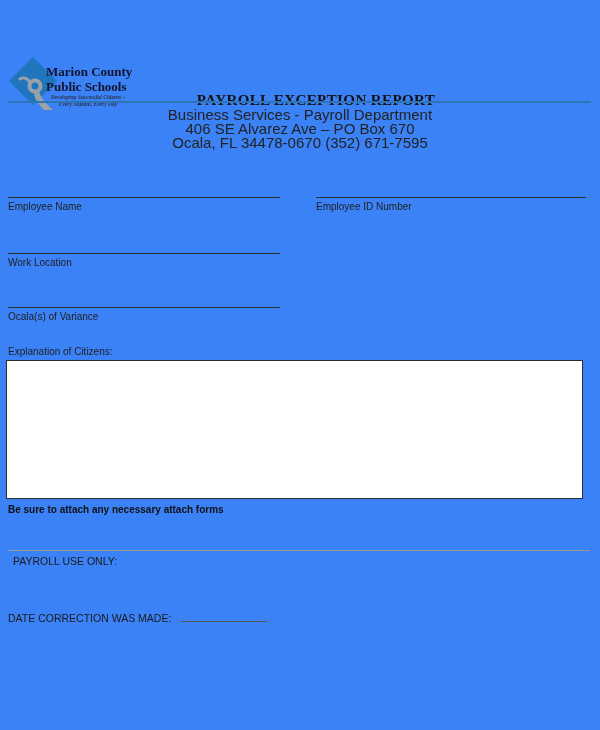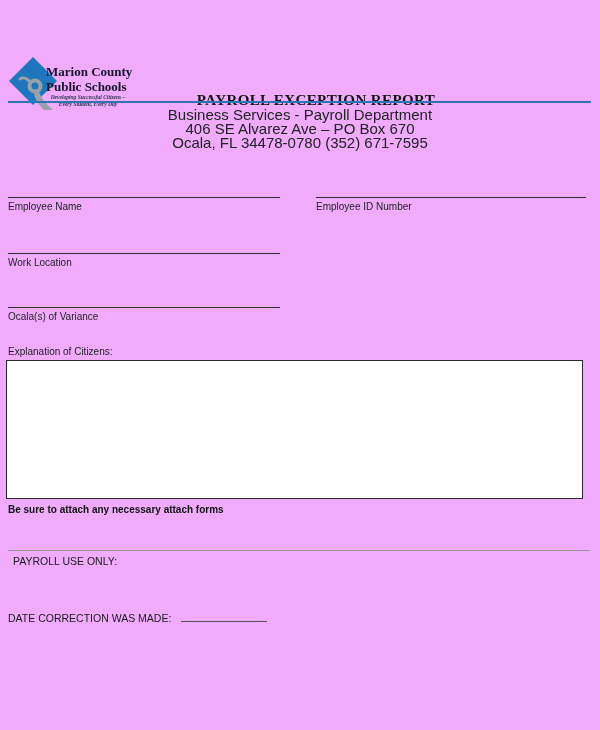--- a/index.html
+++ b/index.html
@@ -1,20 +1,20 @@
 <!DOCTYPE html>
 <html><head>
 <meta charset="utf-8">
 <style>
   html, body { margin: 0; padding: 0; background: #ffffff; }
   .page {
     position: relative;
     width: 600px;
     height: 730px;
-    background: #f0abfc;
+    background: #3b82f6;
     font-family: "Liberation Sans", sans-serif;
     color: #1a1a1a;
     overflow: hidden;
   }
 
   
   .logo-svg { position: absolute; left: 8px; top: 56px; width: 50px; height: 54px; }
   .logo-text { position: absolute; left: 46px; top: 64px; width: 84px; }
   .logo-name {
     font-family: "Liberation Serif", serif;
@@ -150,21 +150,21 @@
     <div class="logo-name">Public Schools</div>
     <div class="logo-tagline">Developing Successful Citizens –</div>
     <div class="logo-tagline">Every Student, Every Day</div>
   </div>
 
   <h1 class="page-title">PAYROLL EXCEPTION REPORT</h1>
   <div class="blue-rule"></div>
   <div class="address">
     <div>Business Services - Payroll Department</div>
     <div>406 SE Alvarez Ave – PO Box 670</div>
-    <div>Ocala, FL 34478-0780 (352) 671-7595</div>
+    <div>Ocala, FL 34478-0670 (352) 671-7595</div>
   </div>
 
   <div class="write-line line-emp-name"></div>
   <div class="field-label lbl-emp-name">Employee Name</div>
 
   <div class="write-line line-emp-id"></div>
   <div class="field-label lbl-emp-id">Employee ID Number</div>
 
   <div class="write-line line-work-loc"></div>
   <div class="field-label lbl-work-loc">Work Location</div>

